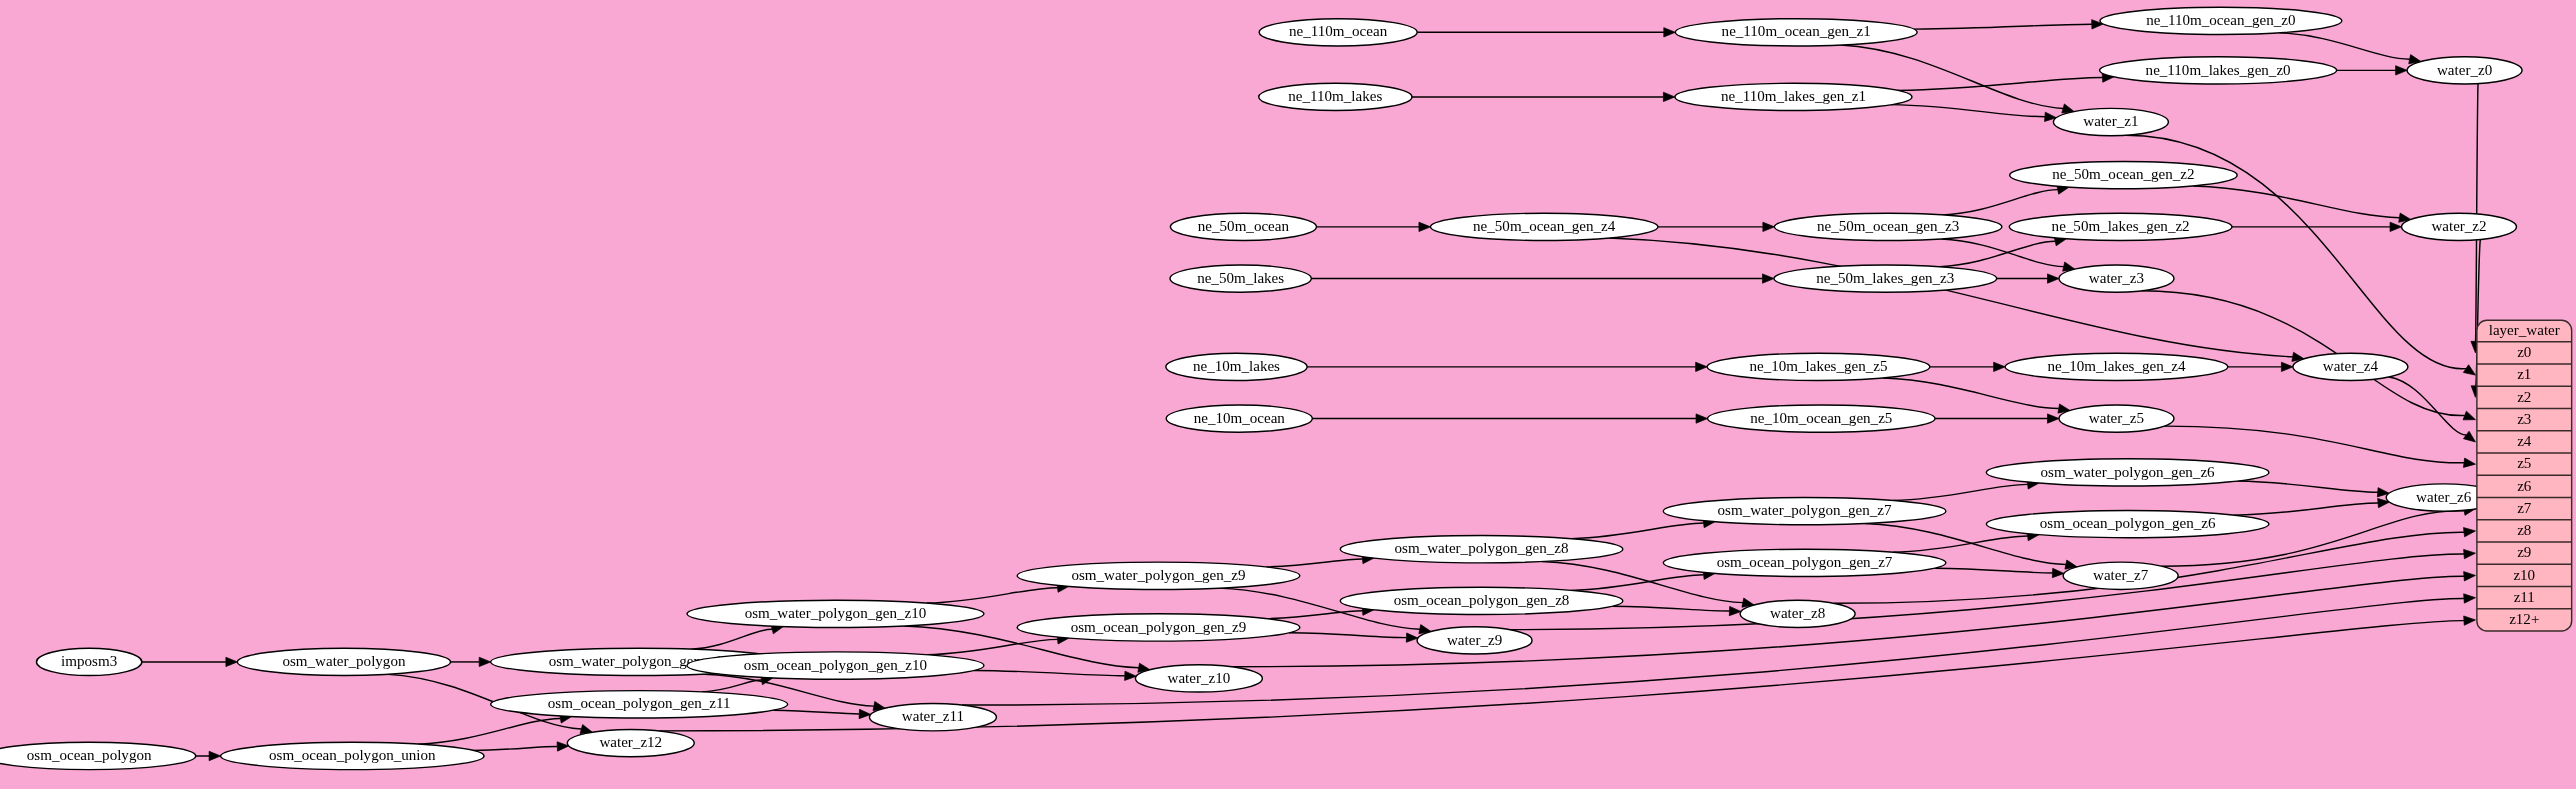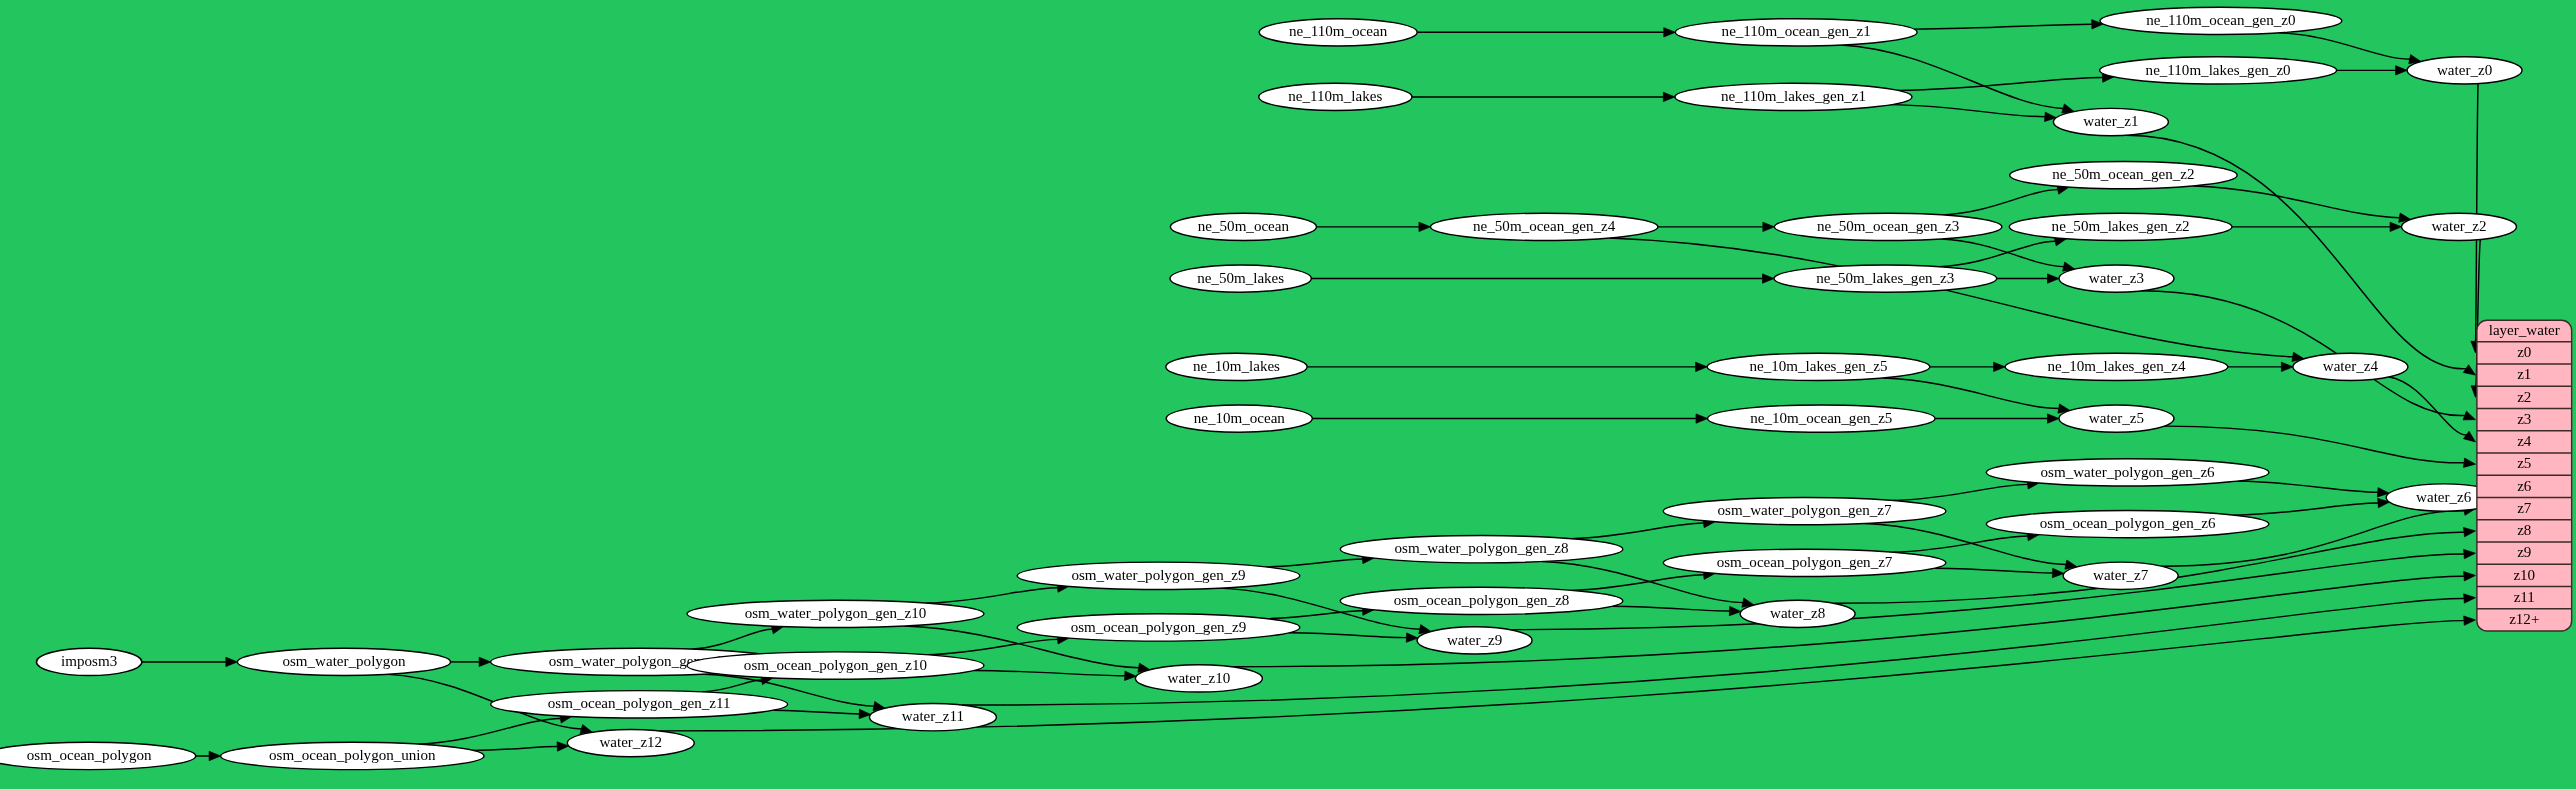--- a/index.html
+++ b/index.html
@@ -1,17 +1,17 @@
 <!DOCTYPE html>
 <html style="font-size:11.5px"><head>
 <meta charset="utf-8">
 <style>
   html,body{margin:0;padding:0;background:#ffffff;}
   body{width:2576px;height:789px;font-family:"Liberation Serif",serif;}
-  #stage{position:relative;width:2576px;height:789px;overflow:hidden;background:#22c55e;}
+  #stage{position:relative;width:2576px;height:789px;overflow:hidden;background:#f9a8d4;}
   svg{display:block;}
   .nodeEllipse{fill:#ffffff;stroke:#000000;stroke-width:2;}
   .nodeLabel{font-family:"Liberation Serif",serif;font-size:21px;fill:#000000;text-anchor:middle;dominant-baseline:middle;}
   .edgePath{fill:none;stroke:#000000;stroke-width:2;}
   .arrowHead{fill:#000000;stroke:#000000;stroke-width:1;}
   .recTop{fill:#ffb6c1;stroke:#3a2a2a;stroke-width:2;}
   .recLabel{font-family:"Liberation Serif",serif;font-size:21px;fill:#000000;text-anchor:middle;dominant-baseline:middle;}
 </style>
 </head>
 <body>

